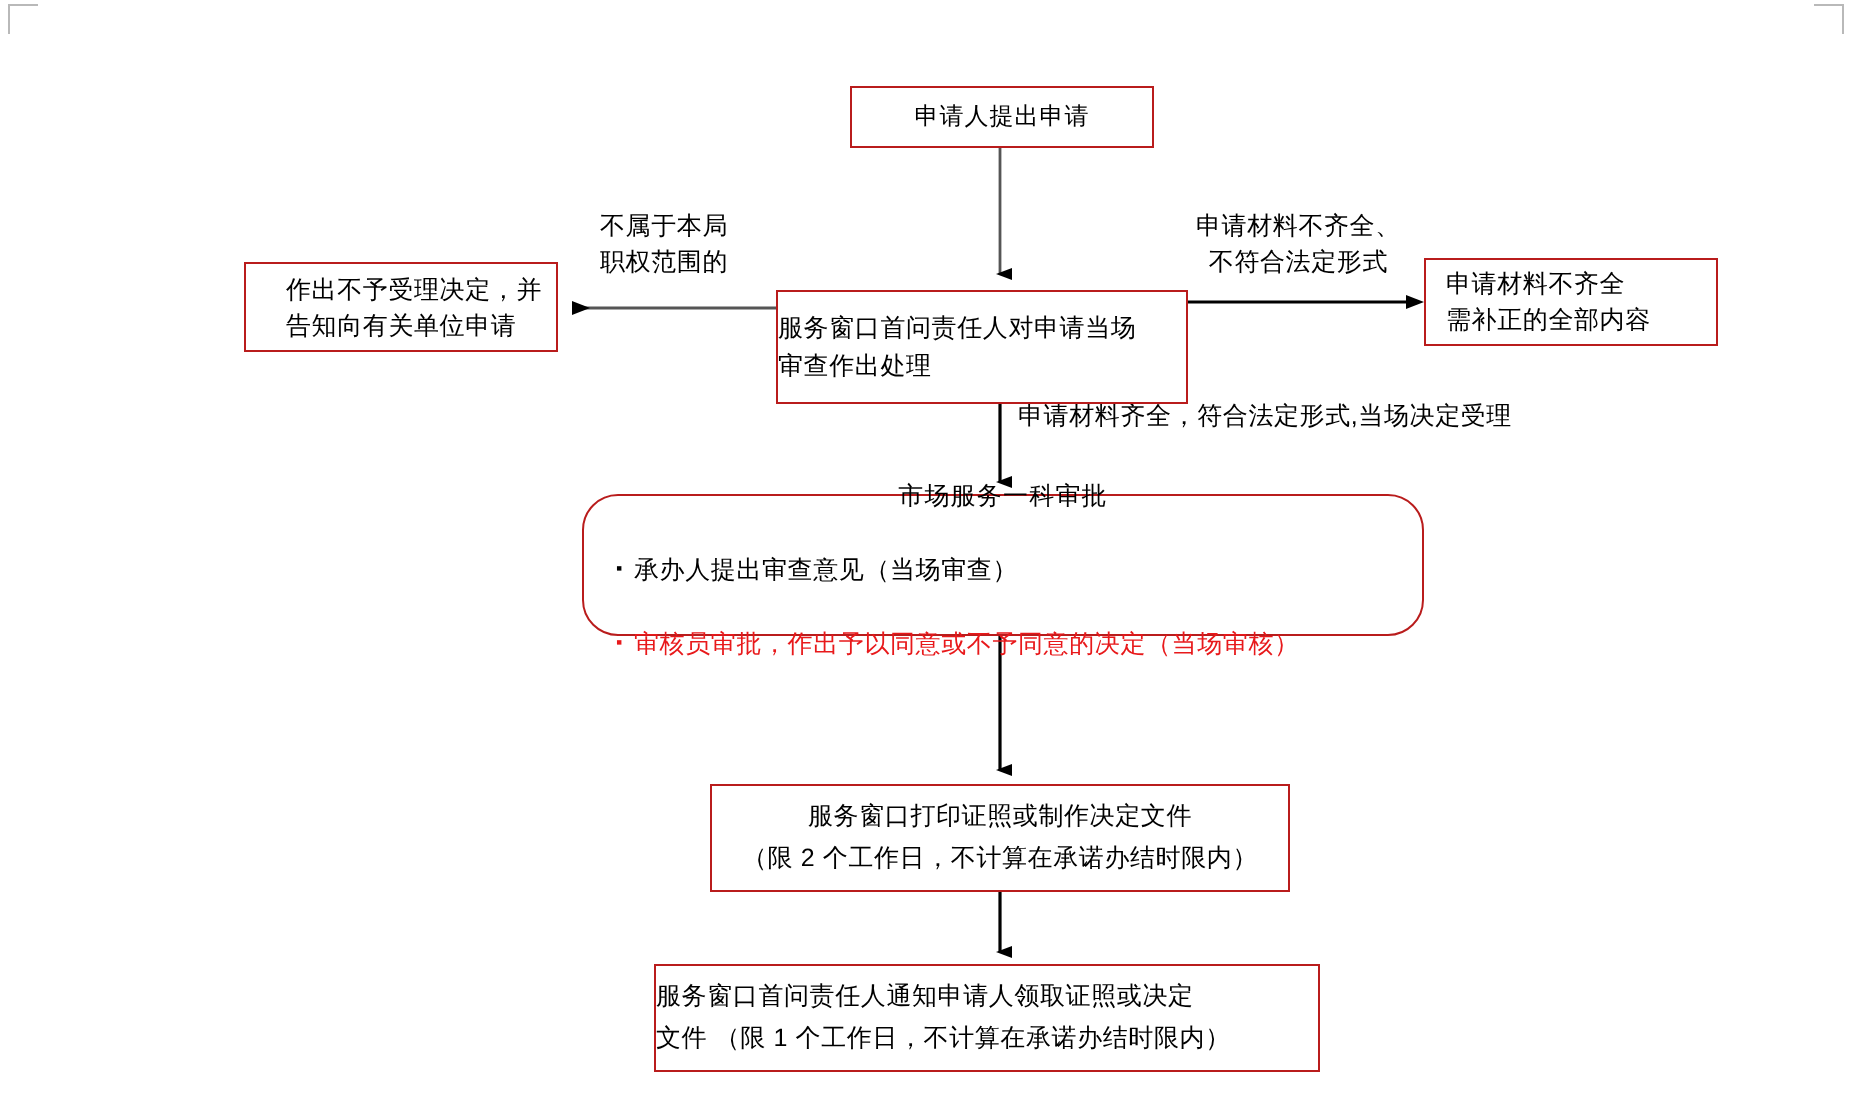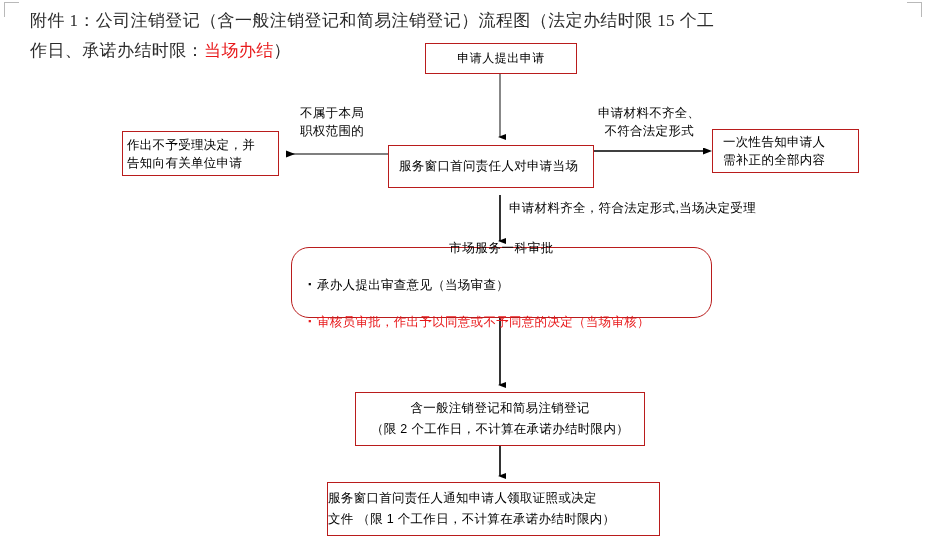--- a/index.html
+++ b/index.html
@@ -65,29 +65,28 @@
 
   .node-apply {
     left: 425px; top: 43px; width: 152px; height: 31px;
     align-items: center;
     font-size: 12px;
     letter-spacing: 0.5px;
   }
 
   .node-reject {
     left: 122px; top: 131px; width: 157px; height: 45px;
-    padding-left: 4px;
+    padding-left: 20px;
     font-size: 12.5px;
     line-height: 18px;
     letter-spacing: 0.3px;
   }
 
   .node-window {
-    left: 388px; top: 145px; width: 206px; height: 43px;
-    padding-left: 10px;
+    left: 388px; top: 145px; width: 206px; height: 57px;
     font-size: 12.5px;
     line-height: 19px;
     letter-spacing: 0.3px;
   }
 
   .node-notify {
     left: 712px; top: 129px; width: 147px; height: 44px;
     padding-left: 10px;
     font-size: 12.5px;
     line-height: 18px;
@@ -157,26 +156,20 @@
   }
 </style>
 </head>
 <body>
 
 <div id="page">
 
   <div class="crop-mark crop-tl"></div>
   <div class="crop-mark crop-tr"></div>
 
-  <div class="title-block">
-    <span class="title-line">附件 1：公司注销登记（含一般注销登记和简易注销登记）流程图（法定办结时限 15 个工</span>
-    <span class="title-line">
-      <span>作日、承诺办结时限：</span><span class="red">当场办结</span><span>）</span>
-    </span>
-  </div>
 
   <svg id="edges" viewBox="0 0 926 554">
     <defs>
       <marker id="arrow-down" markerWidth="10" markerHeight="10" refX="3" refY="6" orient="auto" markerUnits="userSpaceOnUse">
         <path d="M0,0 L6,0 L3,8 z" fill="#000000"></path>
       </marker>
       <marker id="arrow-left" markerWidth="12" markerHeight="10" refX="9" refY="3.5" orient="auto" markerUnits="userSpaceOnUse">
         <path d="M9,0 L9,7 L0,3.5 z" fill="#000000"></path>
       </marker>
       <marker id="arrow-right" markerWidth="12" markerHeight="10" refX="2" refY="3.5" orient="auto" markerUnits="userSpaceOnUse">
@@ -215,39 +208,40 @@
     <span class="line">申请人提出申请</span>
   </div>
 
   <div class="node node-reject">
     <span class="line">作出不予受理决定，并</span>
     <span class="line">告知向有关单位申请</span>
   </div>
 
   <div class="node node-window">
     <span class="line">服务窗口首问责任人对申请当场</span>
+    <span class="line">审查作出处理</span>
   </div>
 
   <div class="node node-notify">
-    <span class="line">一次性告知申请人</span>
+    <span class="line">申请材料不齐全</span>
     <span class="line">需补正的全部内容</span>
   </div>
 
   <div class="node node-approval">
     <span class="line heading">市场服务一科审批</span>
     <span class="line bullet-row">
       <span class="bullet">▪</span><span>承办人提出审查意见（当场审查）</span>
     </span>
     <span class="line bullet-row red">
       <span class="bullet">▪</span><span>审核员审批，作出予以同意或不予同意的决定（当场审核）</span>
     </span>
   </div>
 
   <div class="node node-print">
-    <span class="line">含一般注销登记和简易注销登记</span>
+    <span class="line">服务窗口打印证照或制作决定文件</span>
     <span class="line">（限 2 个工作日，不计算在承诺办结时限内）</span>
   </div>
 
   <div class="node node-collect">
     <span class="line">服务窗口首问责任人通知申请人领取证照或决定</span>
     <span class="line">文件 （限 1 个工作日，不计算在承诺办结时限内）</span>
   </div>
 
 </div>
 

